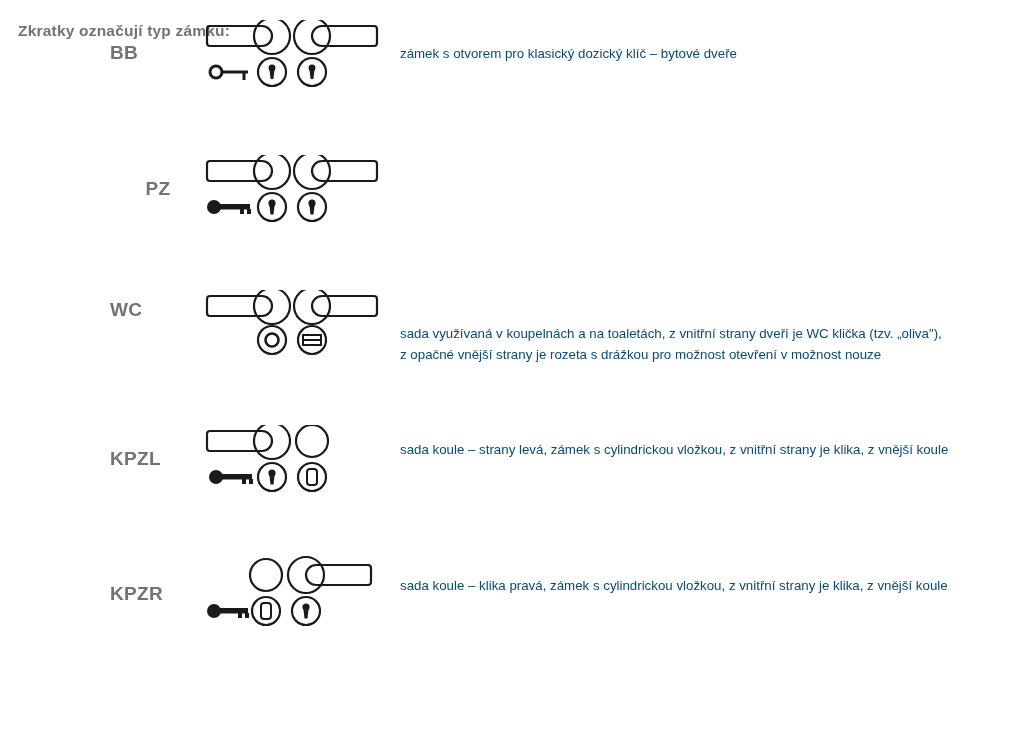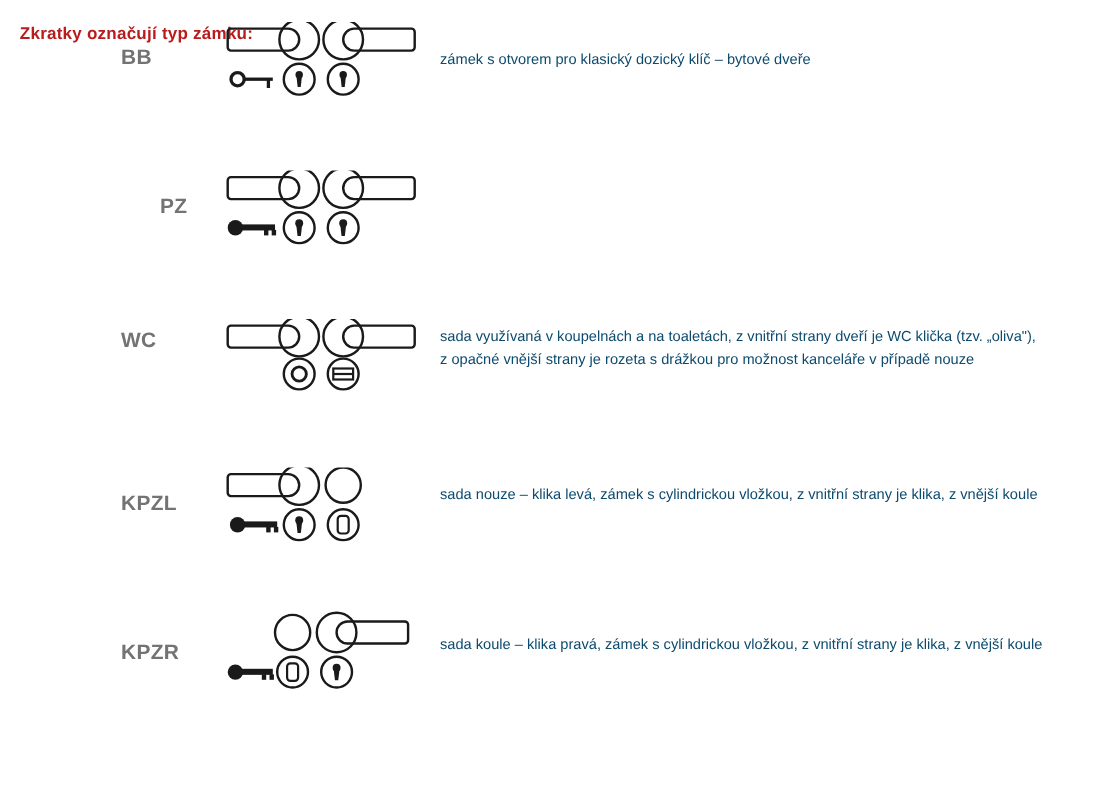--- a/index.html
+++ b/index.html
@@ -20,21 +20,21 @@
     width: 1011px;
     height: 732px;
   }
   .title {
     position: absolute;
     left: 18px;
     top: 22px;
     font-size: 15.5px;
     font-weight: bold;
     letter-spacing: 0.2px;
-    color: #b91c1c;
+    color: #737373;
   }
   .row-code {
     position: absolute;
     left: 110px;
     width: 96px;
     font-size: 19px;
     font-weight: bold;
     color: #737373;
     letter-spacing: 0.3px;
   }
@@ -53,21 +53,21 @@
     top: 0;
     width: 190px;
     height: 120px;
   }
   
   .code-bb   { top: 42px; }
   .desc-bb   { top: 43px; }
   .code-pz   { top: 178px; text-align: center; }
   .desc-pz   { top: 179px; }
   .code-wc   { top: 299px; }
-  .desc-wc   { top: 295px; }
+  .desc-wc   { top: 323px; }
   .code-kpzl { top: 448px; }
   .desc-kpzl { top: 439px; }
   .code-kpzr { top: 583px; }
   .desc-kpzr { top: 575px; }
 
   .art-bb   { top: 20px; }
   .art-pz   { top: 155px; }
   .art-wc   { top: 290px; }
   .art-kpzl { top: 425px; }
   .art-kpzr { top: 555px; }
@@ -142,21 +142,21 @@
       <circle cx="72" cy="50" r="14" fill="none" stroke="#1a1a1a" stroke-width="2.2"></circle>
       <circle cx="72" cy="50" r="6.5" fill="none" stroke="#1a1a1a" stroke-width="2.6"></circle>
 
       <circle cx="112" cy="50" r="14" fill="none" stroke="#1a1a1a" stroke-width="2.2"></circle>
       <rect x="103" y="45" width="18" height="10" fill="none" stroke="#1a1a1a" stroke-width="2"></rect>
       <line x1="103" y1="50" x2="121" y2="50" stroke="#1a1a1a" stroke-width="2"></line>
     </svg>
   </div>
   <div class="row-desc desc-wc">
     <div>sada využívaná v koupelnách a na toaletách, z vnitřní strany dveří je WC klička (tzv. „oliva"),</div>
-    <div>z opačné vnější strany je rozeta s drážkou pro možnost kanceláře v případě nouze</div>
+    <div>z opačné vnější strany je rozeta s drážkou pro možnost otevření v možnost nouze</div>
   </div>
 
   <div class="row-code code-kpzl">KPZL</div>
   <div class="art art-kpzl">
     <svg width="190" height="70" viewBox="0 0 190 70">
 
       <path d="M10 6 H62 a10 10 0 0 1 0 20 H10 a3 3 0 0 1 -3 -3 V9 a3 3 0 0 1 3 -3 Z" fill="none" stroke="#1a1a1a" stroke-width="2.2"></path>
       <circle cx="72" cy="16" r="18" fill="none" stroke="#1a1a1a" stroke-width="2.2"></circle>
 
       <circle cx="112" cy="16" r="16" fill="none" stroke="#1a1a1a" stroke-width="2.2"></circle>
@@ -168,21 +168,21 @@
 
       <circle cx="72" cy="52" r="14" fill="none" stroke="#1a1a1a" stroke-width="2.2"></circle>
       <circle cx="72" cy="48" r="3.6" fill="#1a1a1a"></circle>
       <path d="M69.4 50 L74.6 50 L73.5 59.5 L70.5 59.5 Z" fill="#1a1a1a"></path>
 
       <circle cx="112" cy="52" r="14" fill="none" stroke="#1a1a1a" stroke-width="2.2"></circle>
       <rect x="107" y="44" width="10" height="16" rx="3" fill="none" stroke="#1a1a1a" stroke-width="2"></rect>
     </svg>
   </div>
   <div class="row-desc desc-kpzl">
-    <div>sada nouze – klika levá, zámek s cylindrickou vložkou, z vnitřní strany je klika, z vnější koule</div>
+    <div>sada koule – strany levá, zámek s cylindrickou vložkou, z vnitřní strany je klika, z vnější koule</div>
   </div>
 
   <div class="row-code code-kpzr">KPZR</div>
   <div class="art art-kpzr">
     <svg width="190" height="75" viewBox="0 0 190 75">
 
       <circle cx="66" cy="20" r="16" fill="none" stroke="#1a1a1a" stroke-width="2.2"></circle>
 
       <circle cx="106" cy="20" r="18" fill="none" stroke="#1a1a1a" stroke-width="2.2"></circle>
       <path d="M168 10 H116 a10 10 0 0 0 0 20 H168 a3 3 0 0 0 3 -3 V13 a3 3 0 0 0 -3 -3 Z" fill="none" stroke="#1a1a1a" stroke-width="2.2"></path>

